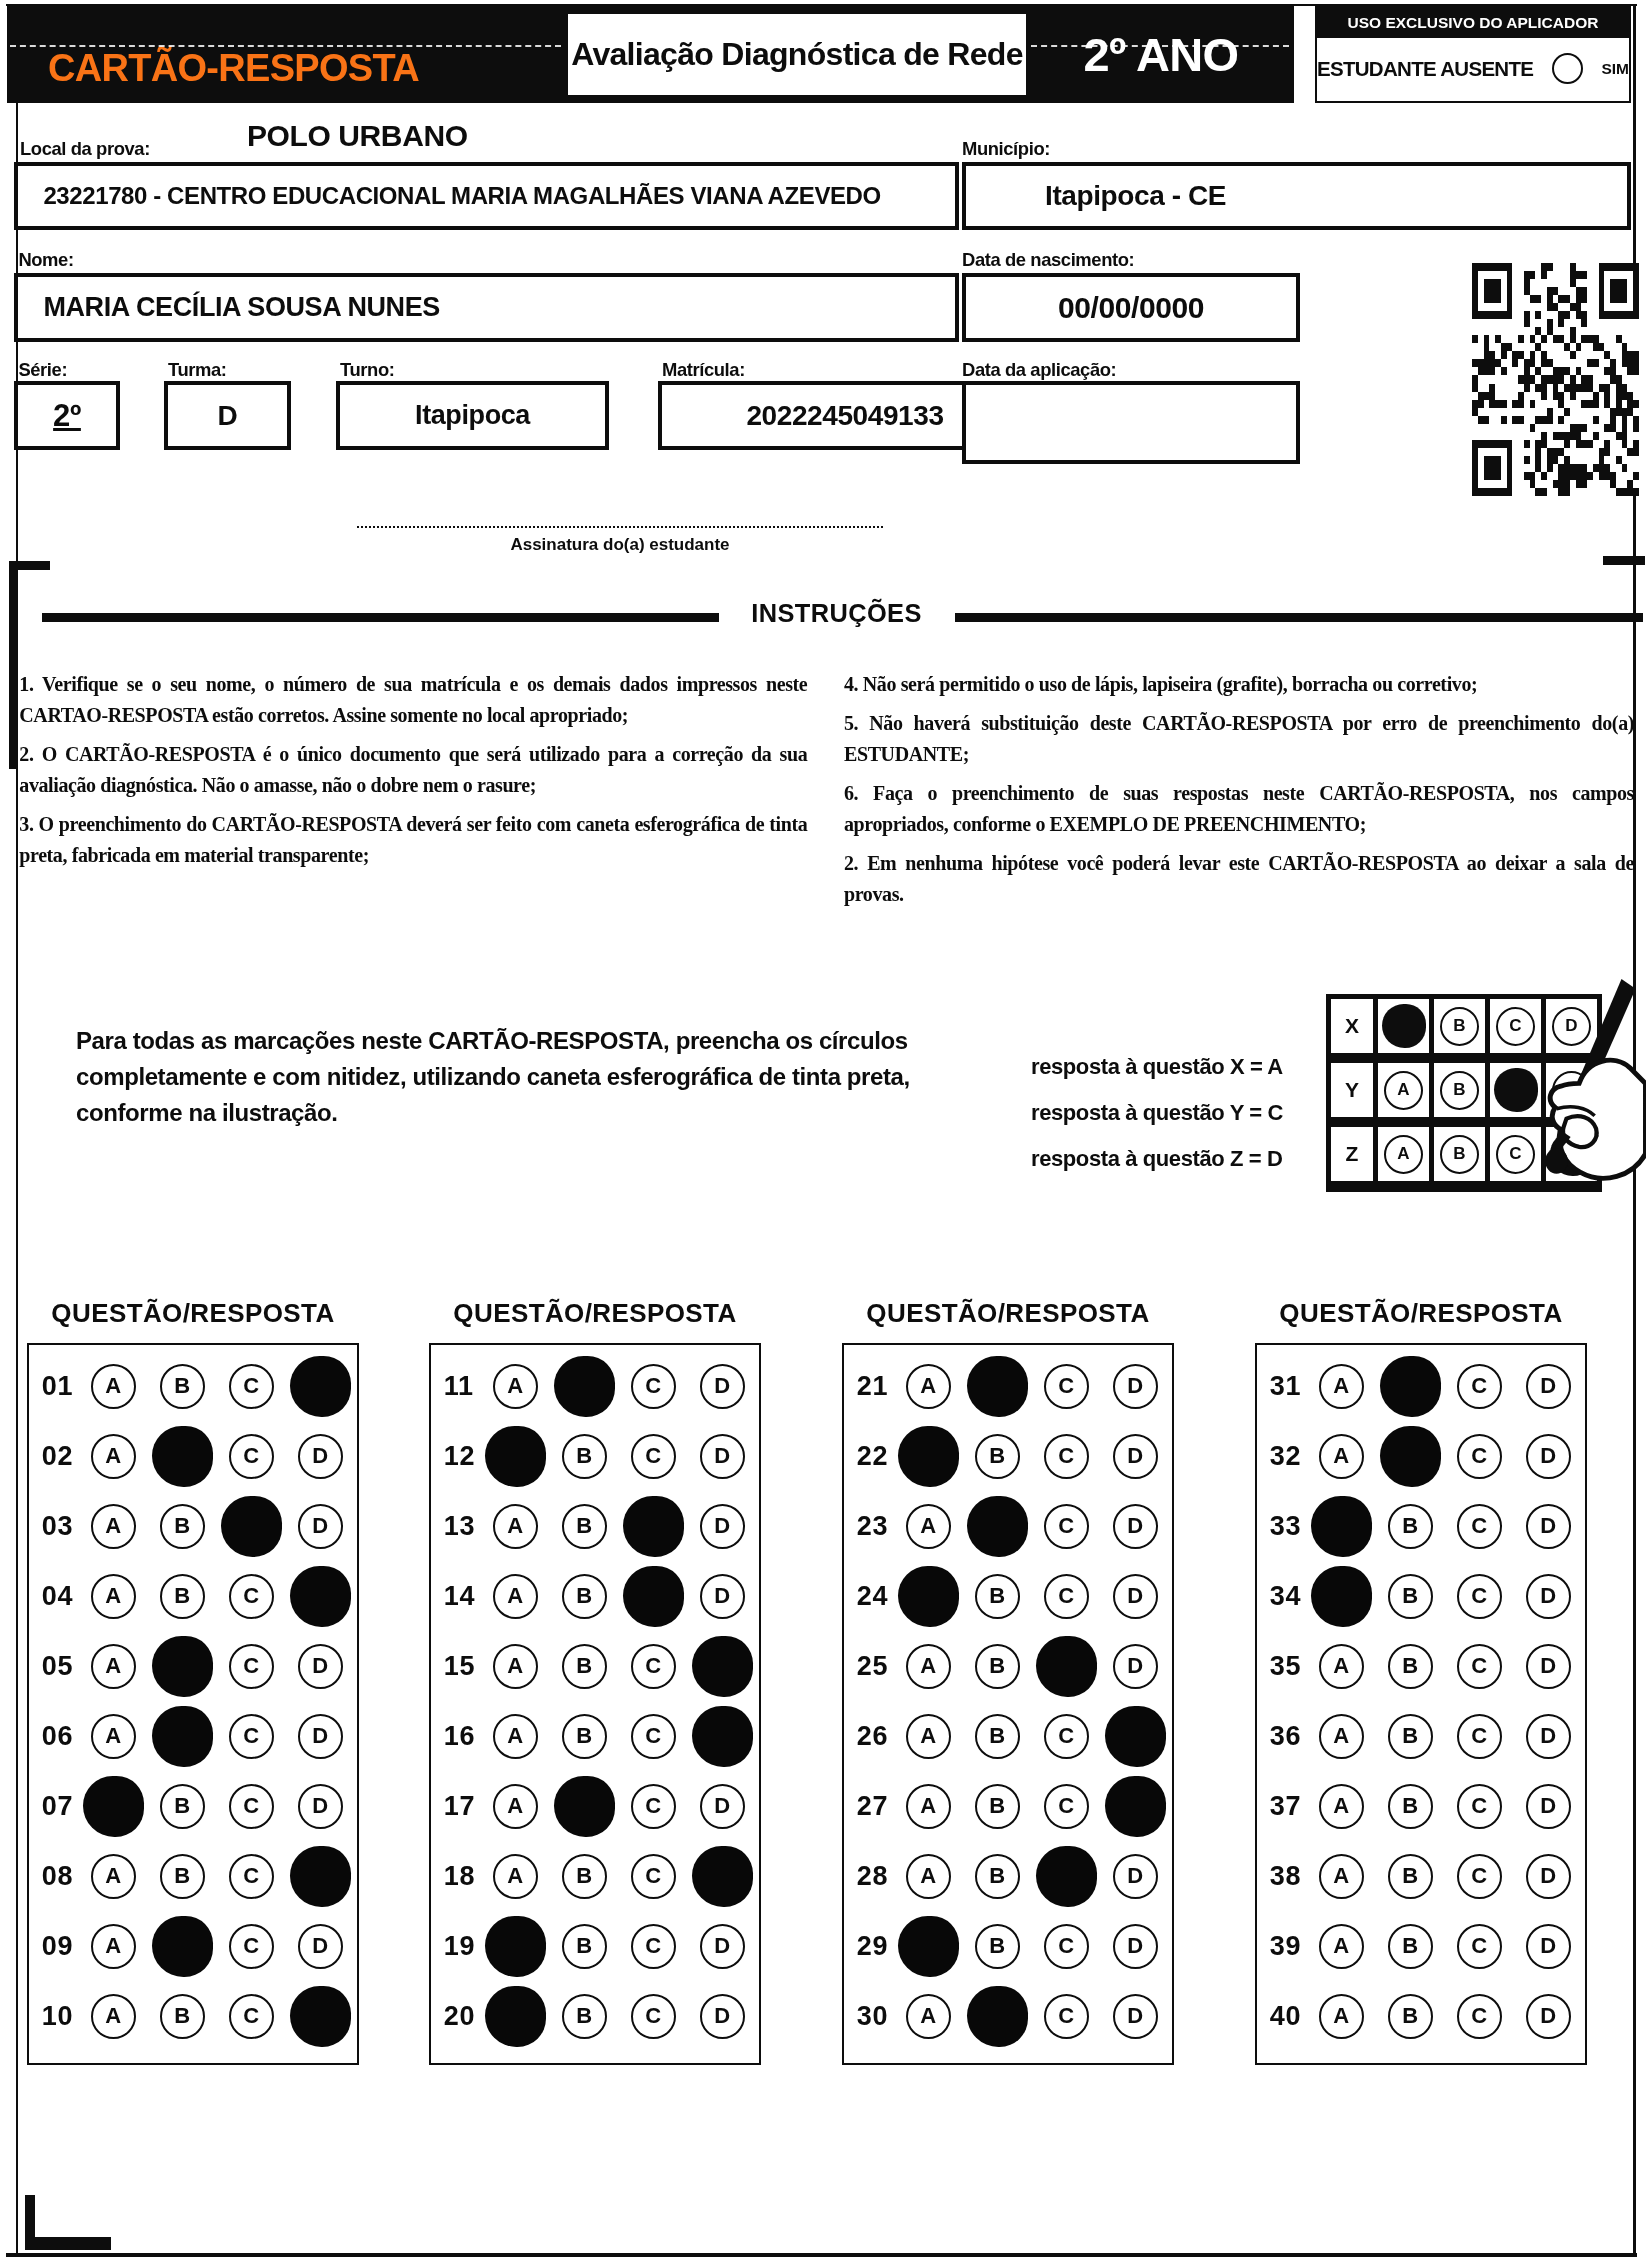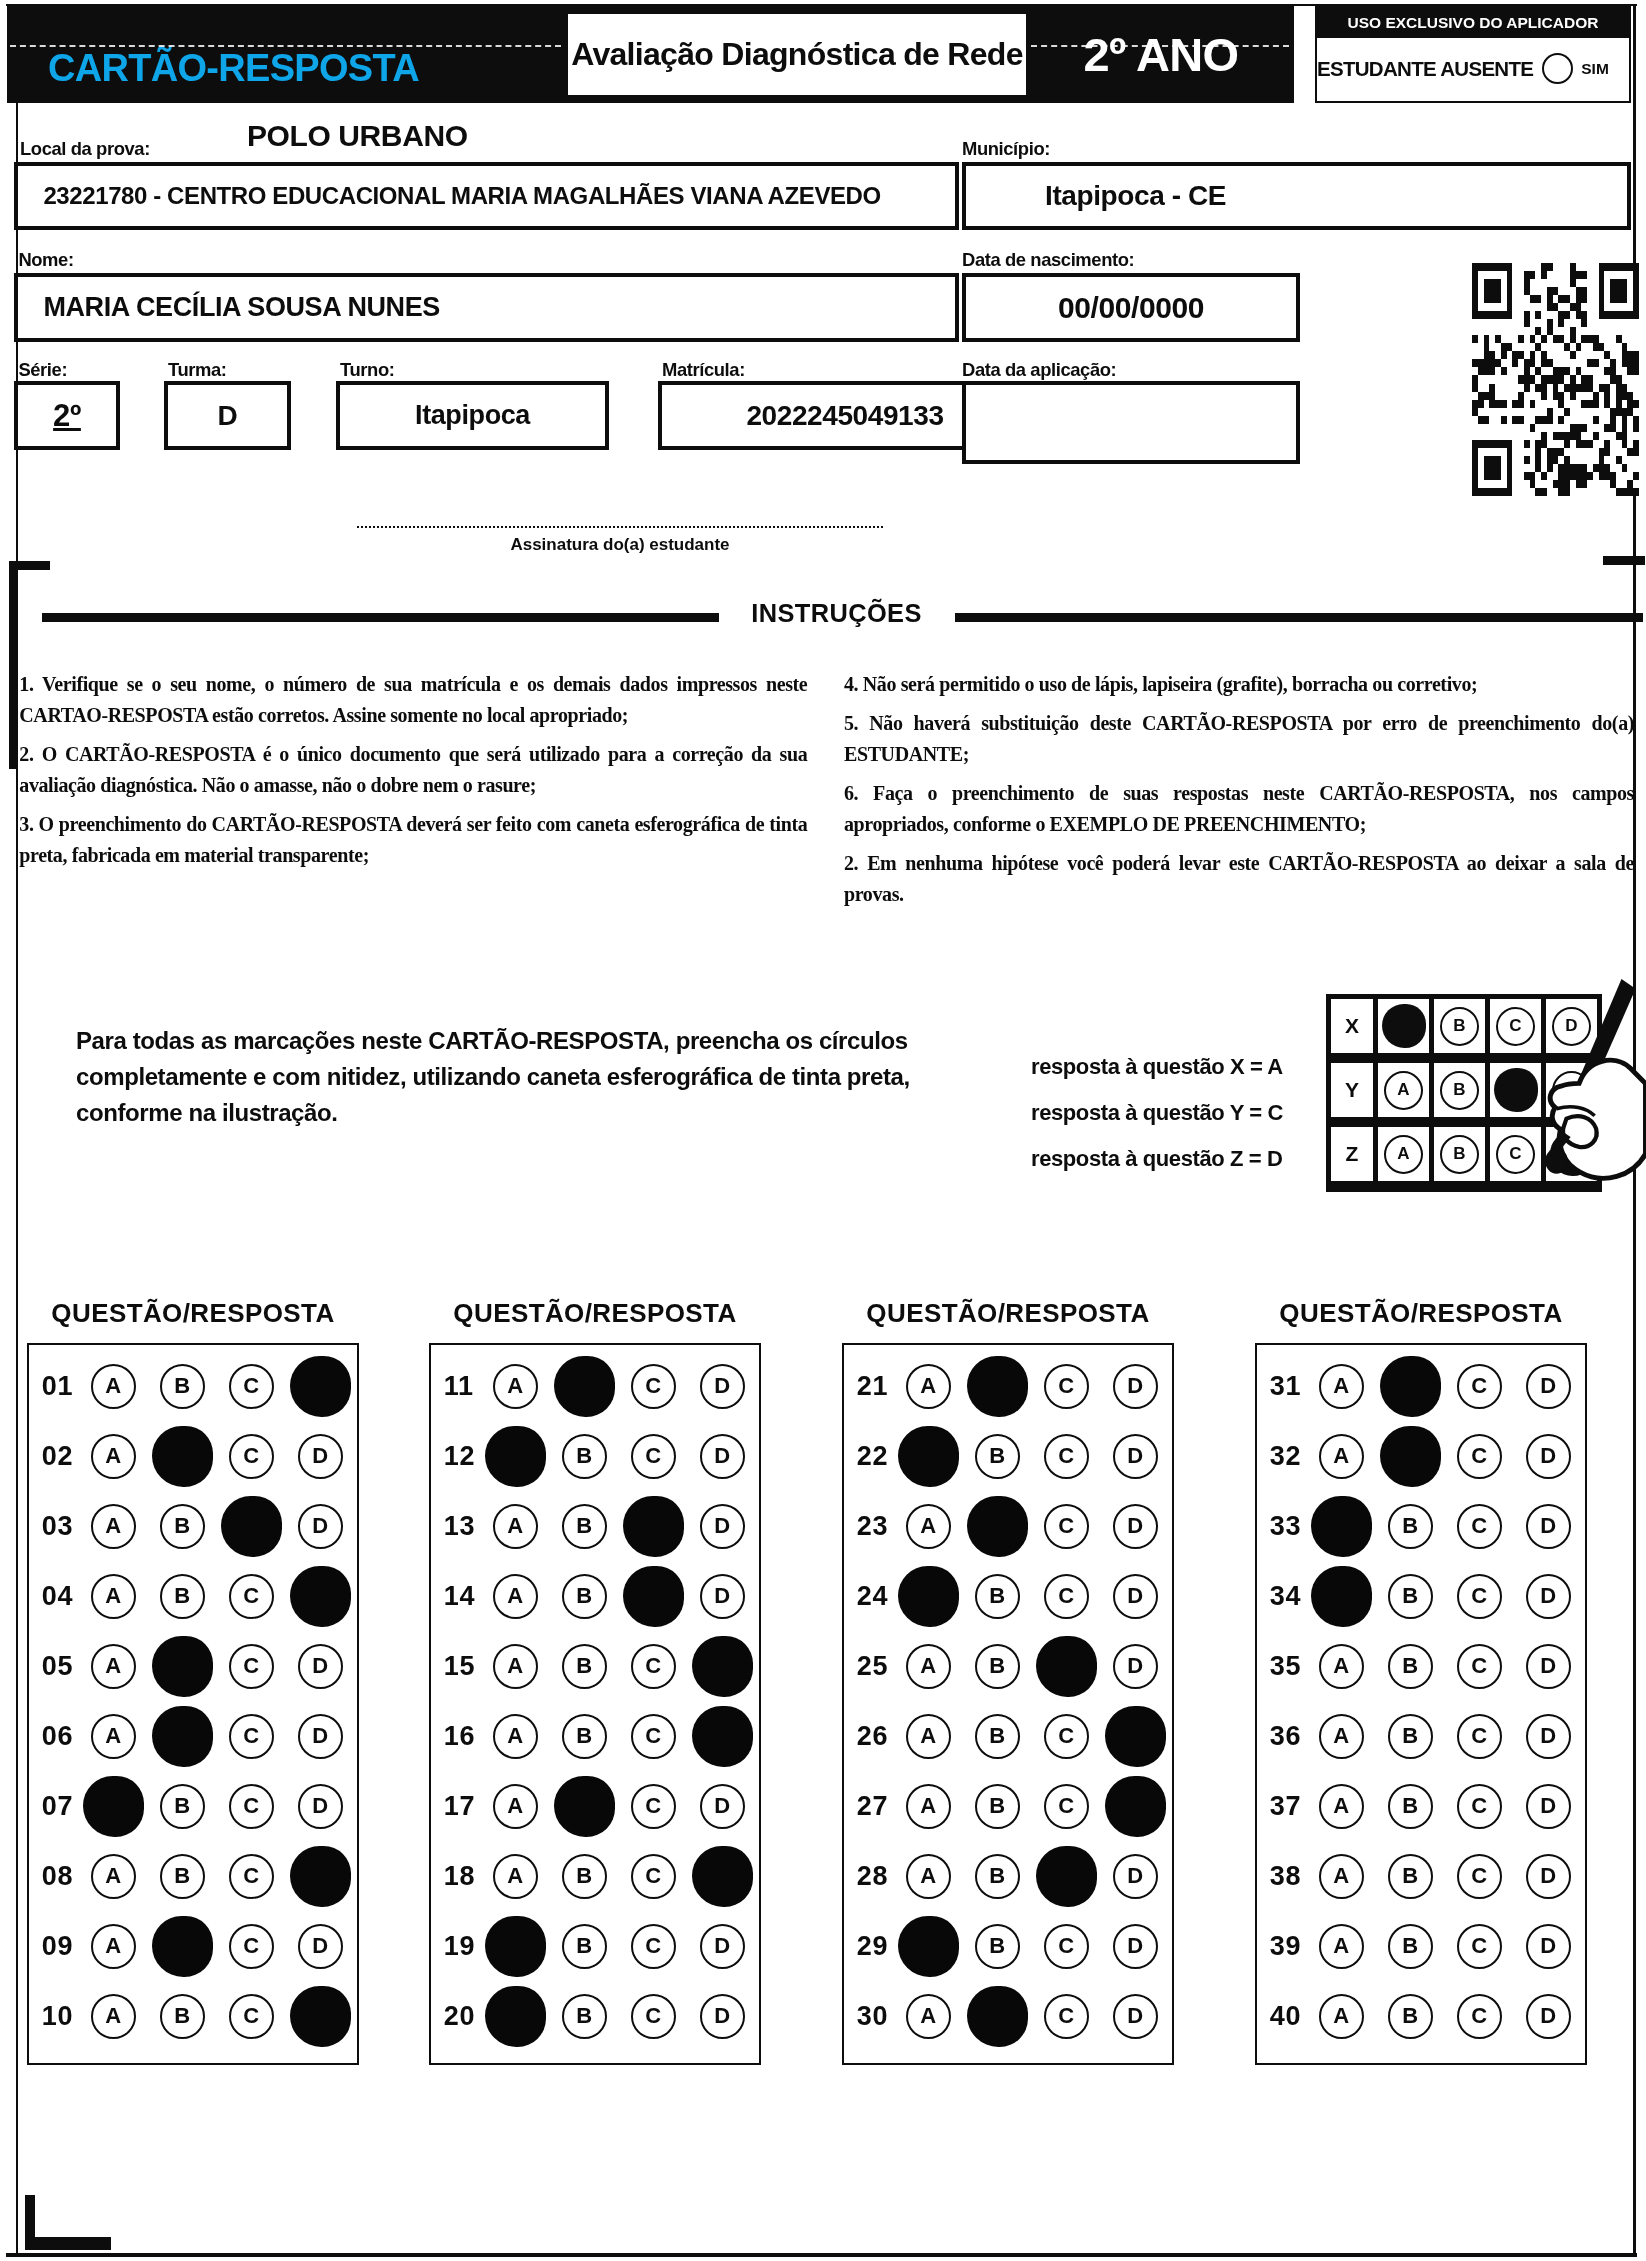--- a/index.html
+++ b/index.html
@@ -4,28 +4,28 @@
 <style>
   html,body{margin:0;padding:0;background:#e8e8e6;}
   #page{position:relative;width:1646px;height:2261px;background:#ffffff;
         font-family:"Liberation Sans", sans-serif;color:#0d0d0d;overflow:hidden;}
   .abs{position:absolute;}
   .bold{font-weight:700;}
   
   .edge{background:#0d0d0d;}
   
   #header-strip{left:7px;top:5.6px;width:1287px;height:97px;background:#0d0d0d;display:flex;align-items:center;}
-  #header-title{color:#0ea5e9;font-size:38px;font-weight:700;letter-spacing:-0.7px;padding-left:41px;white-space:nowrap;margin-top:28px;}
+  #header-title{color:#f97316;font-size:38px;font-weight:700;letter-spacing:-0.7px;padding-left:41px;white-space:nowrap;margin-top:28px;}
   #header-subtitle-box{left:568px;top:14px;width:458px;height:81px;background:#fff;display:flex;align-items:center;justify-content:center;}
   #header-subtitle-box span{font-size:32px;font-weight:700;letter-spacing:-0.7px;white-space:nowrap;}
   #header-grade{left:1028px;top:5.6px;width:266px;height:97px;display:flex;align-items:center;justify-content:center;color:#fff;font-size:47px;font-weight:700;letter-spacing:-0.7px;}
   .fold{border-top:2.1px dashed rgba(255,255,255,.85);}
   #uso-box{left:1315px;top:5.6px;width:316px;height:97px;border:2.8px solid #0d0d0d;box-sizing:border-box;background:#fff;}
   #uso-title{height:30px;background:#0d0d0d;color:#fff;display:flex;align-items:center;justify-content:center;font-size:15.5px;font-weight:700;letter-spacing:0;}
-  #uso-row{height:62px;display:flex;align-items:center;justify-content:flex-start;gap:8.5px;}
+  #uso-row{height:62px;display:flex;align-items:center;justify-content:space-between;gap:8.5px;}
   #uso-row .lbl{font-size:20.5px;font-weight:700;letter-spacing:-0.7px;}
   #absent-circle{width:27px;height:27px;border:2.1px solid #0d0d0d;border-radius:50%;}
   #uso-row .sim{font-size:15.5px;font-weight:700;}
   
   .field-label{font-size:18.4px;font-weight:700;letter-spacing:-0.4px;white-space:nowrap;}
   .fbox{border:4.2px solid #0d0d0d;box-sizing:border-box;background:#fff;display:flex;align-items:center;}
   .fbox .v{font-weight:700;letter-spacing:-0.4px;white-space:nowrap;}
   
   #sig-line{border-top:2.8px dotted #0d0d0d;}
   #sig-caption{text-align:center;font-size:17px;font-weight:700;}

